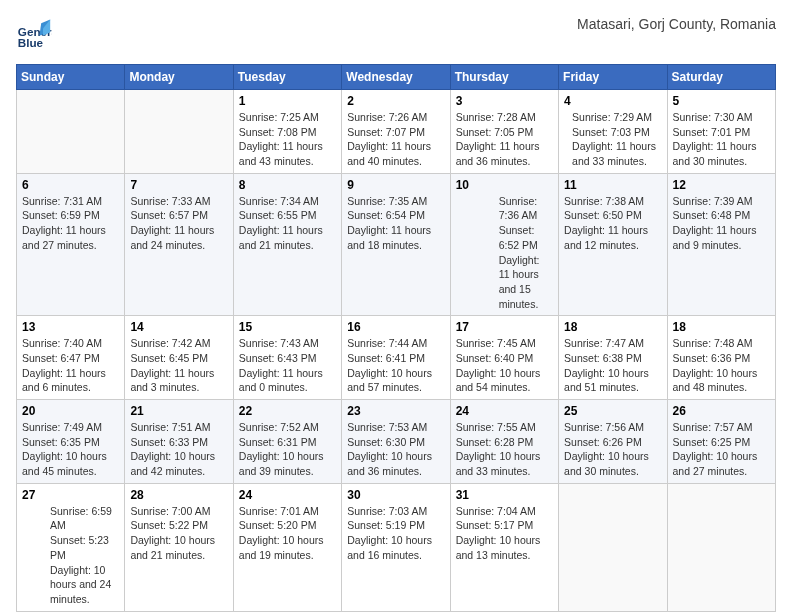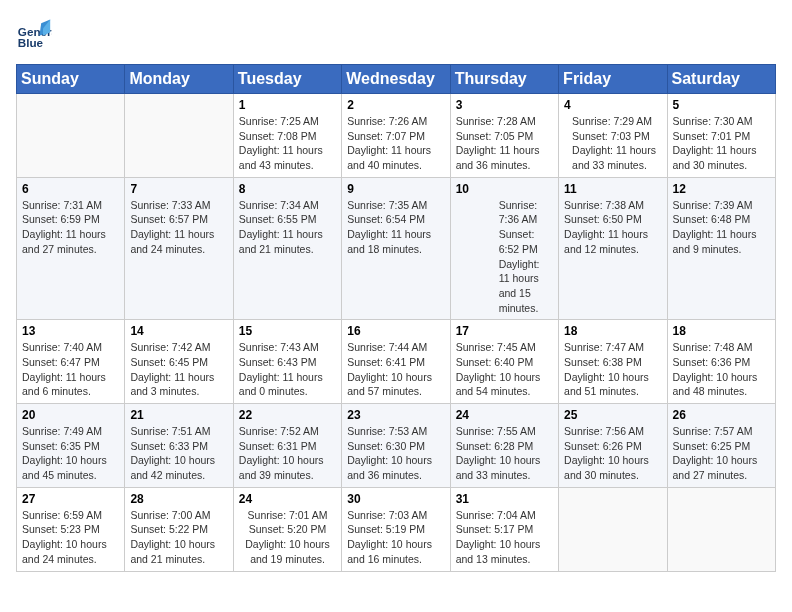--- a/index.html
+++ b/index.html
@@ -40,21 +40,21 @@
     .calendar {
       width: 100%;
       border-collapse: collapse;
       font-size: 11px;
     }
     .calendar th {
       background: #3a6bbf;
       color: #fff;
       padding: 5px 4px;
       text-align: left;
-      font-size: 16px;
+      font-size: 12px;
       border: 1px solid #2a55a0;
     }
     .calendar td {
       border: 1px solid #ccc;
       vertical-align: top;
       padding: 4px 5px;
       width: 108px;
       min-height: 80px;
       background: #fff;
     }
@@ -82,20 +82,21 @@
 <div class="header">
   <div class="logo">
     <svg class="logo-icon" viewBox="0 0 40 40">
       <text x="2" y="22" font-size="13" font-weight="bold" fill="#1a3c6b">General</text>
       <text x="2" y="34" font-size="13" font-weight="bold" fill="#1a3c6b">Blue</text>
       <polygon points="28,8 38,4 36,18 26,22" fill="#3a8fd4"></polygon>
       <polygon points="30,14 38,4 38,18 30,22" fill="#5ab0e8"></polygon>
     </svg>
   </div>
   <div class="title-block">
+    <div class="cal-subtitle">Matasari, Gorj County, Romania</div>
   </div>
 </div>
 
 <table class="calendar">
   <thead>
     <tr>
     <th>Sunday</th>
         <th>Monday</th>
         <th>Tuesday</th>
         <th>Wednesday</th>
@@ -267,33 +268,33 @@
         <td>
           <span class="day-num">26</span>
           <div class="day-info" style="white-space: pre-line;">Sunrise: 7:57 AM
 Sunset: 6:25 PM
 Daylight: 10 hours and 27 minutes.</div>
         </td>
       </tr>
       <tr>
         <td>
           <span class="day-num">27</span>
-          <div class="day-info" style="white-space: pre-line;">Sunrise: 6:59 AM
+          <div class="day-info" style="white-space: pre-line; margin-left: 28px;">Sunrise: 6:59 AM
 Sunset: 5:23 PM
 Daylight: 10 hours and 24 minutes.</div>
         </td>
         <td>
           <span class="day-num">28</span>
           <div class="day-info" style="white-space: pre-line;">Sunrise: 7:00 AM
 Sunset: 5:22 PM
 Daylight: 10 hours and 21 minutes.</div>
         </td>
         <td>
           <span class="day-num">24</span>
-          <div class="day-info" style="white-space: pre-line; text-align: center;">Sunrise: 7:01 AM
+          <div class="day-info" style="white-space: pre-line;">Sunrise: 7:01 AM
 Sunset: 5:20 PM
 Daylight: 10 hours and 19 minutes.</div>
         </td>
         <td>
           <span class="day-num">30</span>
           <div class="day-info" style="white-space: pre-line;">Sunrise: 7:03 AM
 Sunset: 5:19 PM
 Daylight: 10 hours and 16 minutes.</div>
         </td>
         <td>

